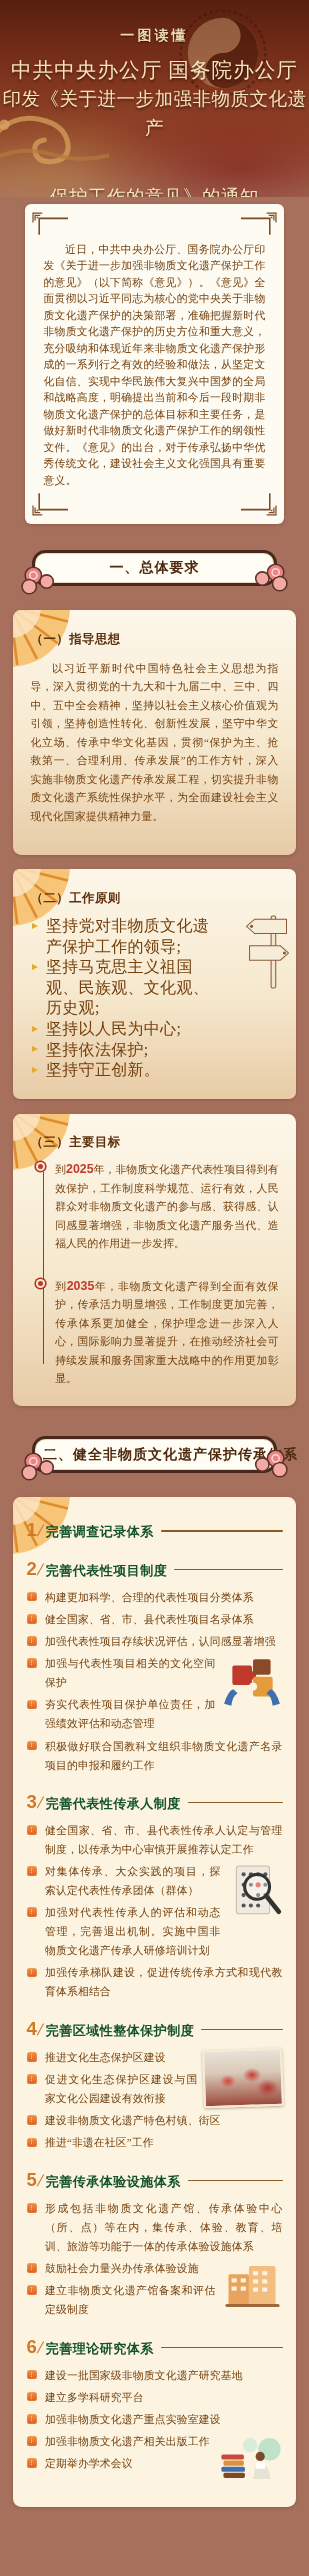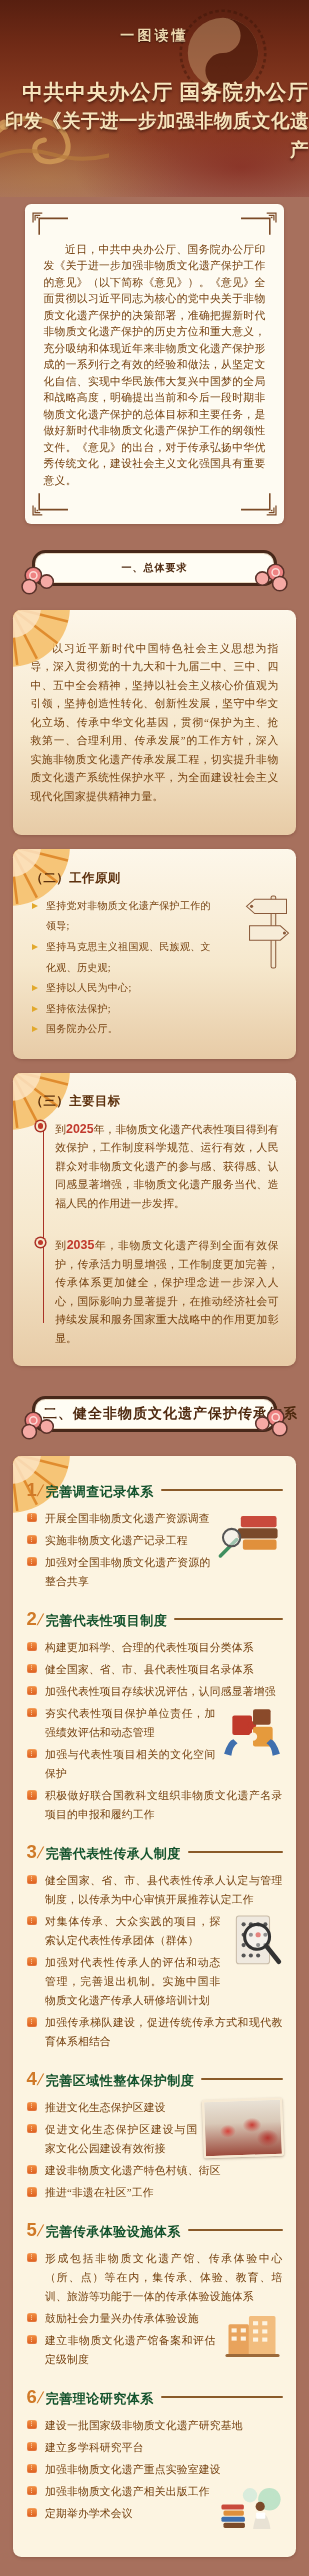--- a/index.html
+++ b/index.html
@@ -18,22 +18,22 @@
       linear-gradient(180deg,#571f10 0%,#6f2a16 22%,#83371f 45%,#94492c 70%,#a46a52 92%,#a7705d 100%);
   }
   .hero .taiji{position:absolute;left:179px;top:9.3px;opacity:.45;}
   .hero .cloud-swirl{position:absolute;left:-9.3px;top:77px;opacity:.85;}
   .tagline{
     position:absolute;top:27px;left:0;width:100%;text-align:center;
     color:#ecd7ae;font-size:14px;letter-spacing:3.1px;font-weight:600;
     text-shadow:0 0.5px 1.5px rgba(0,0,0,.5);
   }
   .hero-title{
-    position:absolute;top:77px;left:0;width:100%;text-align:right;
-    color:#f6e4bc;font-weight:700;text-shadow:0 1.5px 2.6px rgba(40,10,5,.6);
+    position:absolute;top:55px;left:0;width:100%;text-align:center;
+    color:#f6e4bc;font-weight:400;text-shadow:0 1.5px 2.6px rgba(40,10,5,.6);
   }
   .hero-title .l1{font-size:20.6px;line-height:30px;letter-spacing:1px;}
   .hero-title .l2{font-size:18.5px;line-height:29px;letter-spacing:0.5px;}
   .hero-title .l3{font-size:18.5px;line-height:29px;letter-spacing:0.5px;margin-top:40px;}
   
   .intro-card{
     position:relative;margin:7.2px 25px 0;background:#fefbf2;border-radius:6.2px;
     padding:26px 18.5px 25px;box-shadow:0 1px 3.1px rgba(70,30,15,.25);
   }
   .corner{position:absolute;width:37px;height:25px;}
@@ -46,39 +46,39 @@
     text-indent:2em;letter-spacing:0.3px;
   }
   
   .sec-header{position:relative;margin:26px auto 0;width:245px;}
   .sec-header .pill{
     position:relative;margin:0 auto;background:#fffdf4;border:3.1px solid #47281a;
     border-radius:13.4px;min-height:26px;display:flex;align-items:center;justify-content:center;
     padding:2.1px 15.5px;box-shadow:inset 0 0 0 1px #e8d9c2;
   }
   .sec-header .pill span{
-    color:#4f2a10;font-size:10px;font-weight:700;letter-spacing:1px;white-space:nowrap;
+    color:#4f2a10;font-size:14px;font-weight:700;letter-spacing:1px;white-space:nowrap;
   }
   .sec-header .cloud{position:absolute;z-index:2;}
   .sec-header .cloud.left{left:-14.4px;bottom:-10.3px;}
   .sec-header .cloud.right{right:-14.4px;bottom:-7.2px;transform:scaleX(-1);}
   
   .beige-card{
     position:relative;margin:24px 13px 0;border-radius:8.2px;overflow:hidden;
     background:linear-gradient(180deg,#fdf7ea 0%,#f6e8cd 55%,#e7cba6 100%);
     box-shadow:0 1px 3.1px rgba(70,30,15,.25);
     padding:17.5px 17.5px 18.5px;
   }
   .beige-card .fan{position:absolute;left:-3.1px;top:-3.1px;}
   .sub-title{color:#5c300d;font-size:12.4px;font-weight:700;letter-spacing:0.5px;margin:3.1px 0 9.3px;position:relative;}
   .body-text{color:#74400f;font-size:10.8px;line-height:18.5px;text-align:justify;text-indent:2em;letter-spacing:0.3px;}
   
   .principles{list-style:none;margin:0;padding:0;position:relative;}
   .principles li{
-    position:relative;padding-left:15.5px;color:#74400f;font-size:10px;line-height:20.6px;letter-spacing:0.3px;
+    position:relative;padding-left:15.5px;color:#74400f;font-size:16px;line-height:20.6px;letter-spacing:0.3px;
   }
   .principles li::before{
     content:"";position:absolute;left:1px;top:6.7px;width:0;height:0;
     border-left:6.7px solid #e2a92d;border-top:3.6px solid transparent;border-bottom:3.6px solid transparent;
   }
   .signpost{position:absolute;right:3.1px;top:44px;}
   
   .goals{position:relative;margin-left:7.2px;padding-left:17.5px;}
   .goals::before{content:"";position:absolute;left:5.2px;top:11.3px;bottom:24px;width:1px;background:#a93226;}
   .goal{position:relative;margin-bottom:24px;color:#74400f;font-size:10.8px;line-height:18.5px;text-align:justify;}
@@ -197,62 +197,63 @@
   <svg class="fan" width="62" height="62" viewBox="0 0 120 120">
     <path d="M0 0 L116 0 A116 116 0 0 1 0 116 Z" fill="#f5c06c" opacity=".9"></path>
     <g stroke="#e08c2e" stroke-width="5">
       <line x1="0" y1="0" x2="112" y2="28"></line>
         <line x1="0" y1="0" x2="92" y2="70"></line>
         <line x1="0" y1="0" x2="52" y2="100"></line>
         <line x1="0" y1="0" x2="14" y2="112"></line>
     </g>
     <path d="M0 0 L60 0 A60 60 0 0 1 0 60 Z" fill="#fbe3c2" opacity=".85"></path>
   </svg>
+  <h2 class="sub-title">（一）指导思想</h2>
   <p class="body-text">以习近平新时代中国特色社会主义思想为指导，深入贯彻党的十九大和十九届二中、三中、四中、五中全会精神，坚持以社会主义核心价值观为引领，坚持创造性转化、创新性发展，坚守中华文化立场、传承中华文化基因，贯彻“保护为主、抢救第一、合理利用、传承发展”的工作方针，深入实施非物质文化遗产传承发展工程，切实提升非物质文化遗产系统性保护水平，为全面建设社会主义现代化国家提供精神力量。</p>
+</div>
+
+<div class="beige-card" style="margin-top:14.4px;border-radius:7px;">
+  <svg class="fan" width="62" height="62" viewBox="0 0 120 120">
+    <path d="M0 0 L116 0 A116 116 0 0 1 0 116 Z" fill="#f5c06c" opacity=".9"></path>
+    <g stroke="#e08c2e" stroke-width="5">
+      <line x1="0" y1="0" x2="112" y2="28"></line>
+        <line x1="0" y1="0" x2="92" y2="70"></line>
+        <line x1="0" y1="0" x2="52" y2="100"></line>
+        <line x1="0" y1="0" x2="14" y2="112"></line>
+    </g>
+    <path d="M0 0 L60 0 A60 60 0 0 1 0 60 Z" fill="#fbe3c2" opacity=".85"></path>
+  </svg>
+  <h2 class="sub-title">（二）工作原则</h2>
+  <ul class="principles" style="padding-right:61px;">
+    <li>坚持党对非物质文化遗产保护工作的领导;</li>
+    <li>坚持马克思主义祖国观、民族观、文化观、历史观;</li>
+    <li>坚持以人民为中心;</li>
+    <li>坚持依法保护;</li>
+    <li>坚持守正创新。</li>
+  </ul>
+  <svg class="signpost" width="52" height="77" viewBox="0 0 100 150">
+    <rect x="58" y="6" width="9" height="140" rx="3" fill="#f4e7cf" stroke="#8a5a3a" stroke-width="2"></rect>
+    <path d="M10 26 L26 12 L88 12 L88 40 L26 40 Z" fill="#f7ecd8" stroke="#8a5a3a" stroke-width="2"></path>
+    <circle cx="20" cy="26" r="3" fill="#8a5a3a"></circle>
+    <path d="M92 78 L76 64 L16 64 L16 92 L76 92 Z" fill="#f7ecd8" stroke="#8a5a3a" stroke-width="2"></path>
+    <circle cx="84" cy="78" r="3" fill="#8a5a3a"></circle>
+  </svg>
 </div>
 
 <div class="beige-card" style="margin-top:14.4px;">
   <svg class="fan" width="62" height="62" viewBox="0 0 120 120">
     <path d="M0 0 L116 0 A116 116 0 0 1 0 116 Z" fill="#f5c06c" opacity=".9"></path>
     <g stroke="#e08c2e" stroke-width="5">
       <line x1="0" y1="0" x2="112" y2="28"></line>
         <line x1="0" y1="0" x2="92" y2="70"></line>
         <line x1="0" y1="0" x2="52" y2="100"></line>
         <line x1="0" y1="0" x2="14" y2="112"></line>
     </g>
     <path d="M0 0 L60 0 A60 60 0 0 1 0 60 Z" fill="#fbe3c2" opacity=".85"></path>
   </svg>
-  <h2 class="sub-title">（二）工作原则</h2>
-  <ul class="principles" style="padding-right:61px;">
-    <li>坚持党对非物质文化遗产保护工作的领导;</li>
-    <li>坚持马克思主义祖国观、民族观、文化观、历史观;</li>
-    <li>坚持以人民为中心;</li>
-    <li>坚持依法保护;</li>
-    <li>国务院办公厅。</li>
-  </ul>
-  <svg class="signpost" width="52" height="77" viewBox="0 0 100 150">
-    <rect x="58" y="6" width="9" height="140" rx="3" fill="#f4e7cf" stroke="#8a5a3a" stroke-width="2"></rect>
-    <path d="M10 26 L26 12 L88 12 L88 40 L26 40 Z" fill="#f7ecd8" stroke="#8a5a3a" stroke-width="2"></path>
-    <circle cx="20" cy="26" r="3" fill="#8a5a3a"></circle>
-    <path d="M92 78 L76 64 L16 64 L16 92 L76 92 Z" fill="#f7ecd8" stroke="#8a5a3a" stroke-width="2"></path>
-    <circle cx="84" cy="78" r="3" fill="#8a5a3a"></circle>
-  </svg>
-</div>
-
-<div class="beige-card" style="margin-top:14.4px;">
-  <svg class="fan" width="62" height="62" viewBox="0 0 120 120">
-    <path d="M0 0 L116 0 A116 116 0 0 1 0 116 Z" fill="#f5c06c" opacity=".9"></path>
-    <g stroke="#e08c2e" stroke-width="5">
-      <line x1="0" y1="0" x2="112" y2="28"></line>
-        <line x1="0" y1="0" x2="92" y2="70"></line>
-        <line x1="0" y1="0" x2="52" y2="100"></line>
-        <line x1="0" y1="0" x2="14" y2="112"></line>
-    </g>
-    <path d="M0 0 L60 0 A60 60 0 0 1 0 60 Z" fill="#fbe3c2" opacity=".85"></path>
-  </svg>
   <h2 class="sub-title">（三）主要目标</h2>
   <div class="goals">
     <div class="goal">
       <span class="ring"></span>
       <span>到</span><b class="year">2025</b><span>年，非物质文化遗产代表性项目得到有效保护，工作制度科学规范、运行有效，人民群众对非物质文化遗产的参与感、获得感、认同感显著增强，非物质文化遗产服务当代、造福人民的作用进一步发挥。</span>
     </div>
     <div class="goal">
       <span class="ring"></span>
       <span>到</span><b class="year">2035</b><span>年，非物质文化遗产得到全面有效保护，传承活力明显增强，工作制度更加完善，传承体系更加健全，保护理念进一步深入人心，国际影响力显著提升，在推动经济社会可持续发展和服务国家重大战略中的作用更加彰显。</span>
     </div>
@@ -293,32 +294,20 @@
     <path d="M0 0 L60 0 A60 60 0 0 1 0 60 Z" fill="#fbe3c2" opacity=".85"></path>
   </svg>
 
   <div class="block" style="margin-top:4.1px;">
     <div class="block-head">
       <span class="block-num">1</span>
         <span class="block-slash">/</span>
       <span class="block-title">完善调查记录体系</span>
       <span class="block-rule"></span>
     </div>
-    <ul class="blist">
-      <svg class="illus" width="67" height="49" viewBox="0 0 130 96">
-        <rect x="48" y="10" width="70" height="22" rx="4" fill="#c94a3c"></rect>
-        <rect x="42" y="34" width="78" height="20" rx="4" fill="#7a4a2a"></rect>
-        <rect x="52" y="56" width="66" height="20" rx="4" fill="#e0903c"></rect>
-        <line x1="8" y1="88" x2="40" y2="56" stroke="#3f8f5f" stroke-width="7" stroke-linecap="round"></line>
-        <circle cx="30" cy="52" r="17" fill="#eee" fill-opacity=".55" stroke="#555" stroke-width="4"></circle>
-      </svg>
-      <li>开展全国非物质文化遗产资源调查</li>
-      <li>实施非物质文化遗产记录工程</li>
-      <li>加强对全国非物质文化遗产资源的整合共享</li>
-    </ul>
   </div>
 
   <div class="block">
     <div class="block-head">
       <span class="block-num">2</span>
         <span class="block-slash">/</span>
       <span class="block-title">完善代表性项目制度</span>
       <span class="block-rule"></span>
     </div>
     <ul class="blist">
@@ -327,22 +316,22 @@
       <li>加强代表性项目存续状况评估，认同感显著增强</li>
       <svg class="illus" width="62" height="52" viewBox="0 0 120 100">
         <rect x="22" y="18" width="38" height="38" rx="4" fill="#c0392b"></rect>
         <circle cx="60" cy="37" r="8" fill="#c0392b"></circle>
         <rect x="62" y="40" width="38" height="38" rx="4" fill="#e59a3c"></rect>
         <circle cx="62" cy="59" r="8" fill="#fbf2df"></circle>
         <rect x="62" y="6" width="34" height="30" rx="4" fill="#8a4a2a"></rect>
         <path d="M6 92 q8 -26 18 -28 l8 8 q-10 6 -12 24 z" fill="#3f6fae"></path>
         <path d="M114 92 q-8 -26 -18 -28 l-8 8 q10 6 12 24 z" fill="#3f6fae"></path>
       </svg>
+      <li>加强与代表性项目相关的文化空间保护</li>
       <li>夯实代表性项目保护单位责任，加强绩效评估和动态管理</li>
-      <li>加强与代表性项目相关的文化空间保护</li>
       <li>积极做好联合国教科文组织非物质文化遗产名录项目的申报和履约工作</li>
     </ul>
   </div>
 
   <div class="block">
     <div class="block-head">
       <span class="block-num">3</span>
         <span class="block-slash">/</span>
       <span class="block-title">完善代表性传承人制度</span>
       <span class="block-rule"></span>

